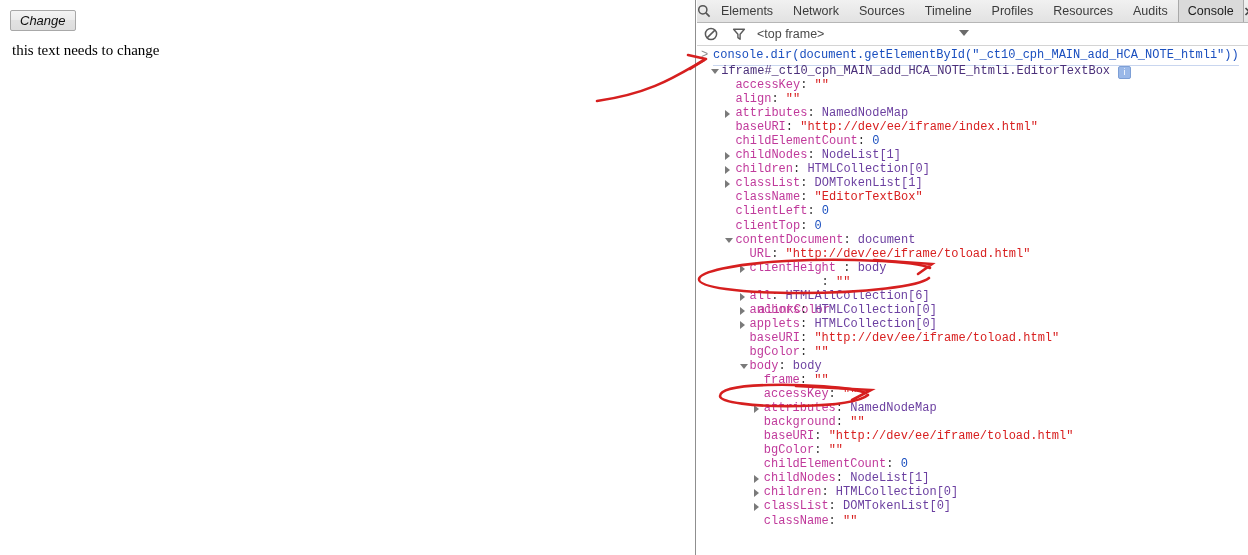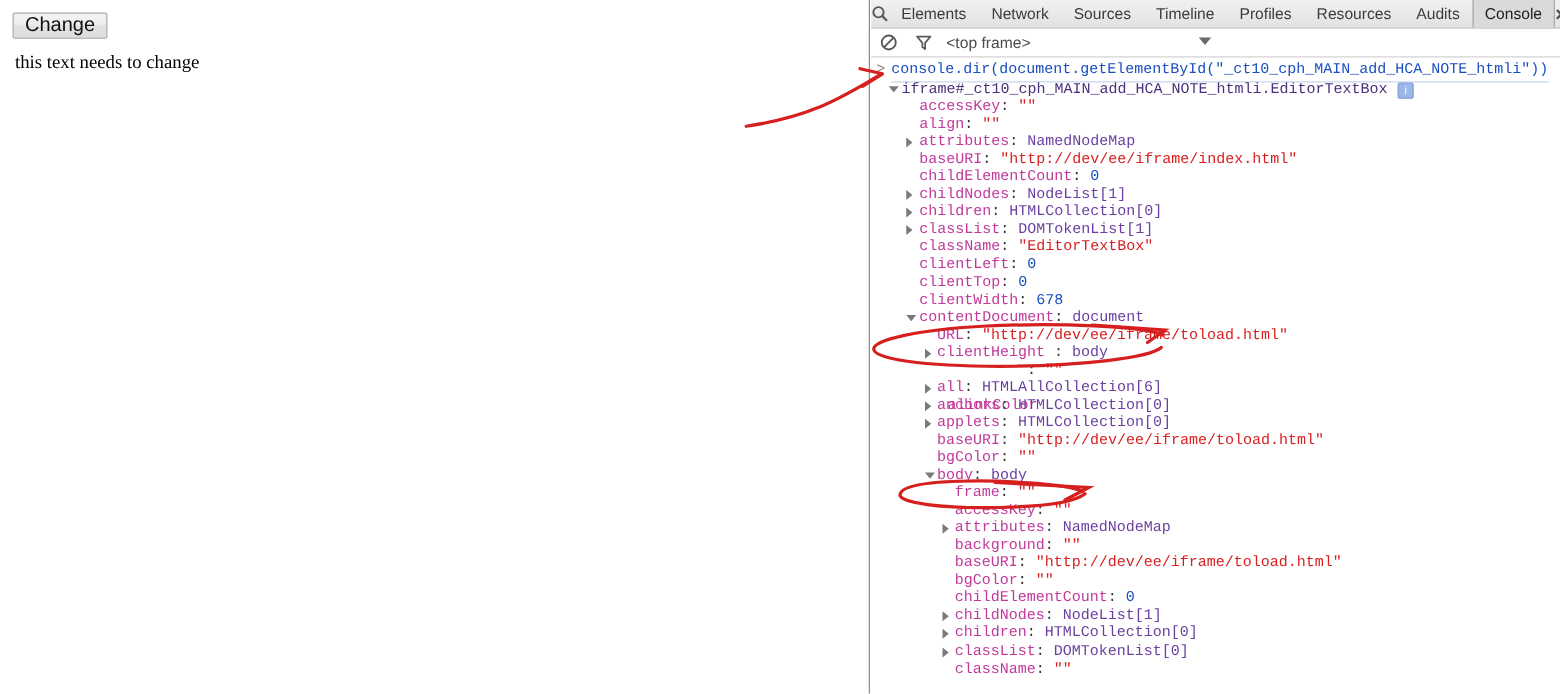--- a/index.html
+++ b/index.html
@@ -7,22 +7,22 @@
     width:1248px;height:555px;overflow:hidden;background:#ffffff;
     font-family:"Liberation Sans",sans-serif;
   }
   .screen{position:relative;width:1248px;height:555px;overflow:hidden;background:#fff;}
 
   
   .page-pane{position:absolute;left:0;top:0;width:696px;height:555px;background:#fff;
     border-right:1px solid #8f8f8f;box-sizing:border-box;}
   .change-btn{position:absolute;left:10px;top:10px;height:21px;padding:1px 9px 2px 9px;
     background:linear-gradient(to bottom,#f4f4f4 0%,#ececec 45%,#e2e2e2 50%,#dddddd 100%);
-    border:1px solid #a8a8a8;border-radius:2px;color:#101010;font-size:16px;
-    font-family:"Liberation Sans",sans-serif;line-height:18px;cursor:pointer;}
+    border:1px solid #a8a8a8;border-radius:2px;color:#101010;font-size:13px;
+    font-family:"Liberation Sans",sans-serif;line-height:18px;cursor:pointer;font-style:italic;}
   .page-text{position:absolute;left:12px;top:42px;font-family:"Liberation Serif",serif;
     font-size:15px;color:#000;white-space:nowrap;}
 
   
   .devtools{position:absolute;left:697px;top:0;width:551px;height:424px;background:#fff;}
 
   .tabbar{position:relative;height:23px;background:linear-gradient(to bottom,#f1f1f1,#e2e2e2);
     border-bottom:1px solid #b6b6b6;display:flex;align-items:stretch;box-sizing:border-box;}
   .tb-search{width:28px;display:flex;align-items:center;justify-content:center;cursor:pointer;}
   .tab{display:flex;align-items:center;padding:0 9px;font-size:12.5px;color:#3c3c3c;
@@ -180,24 +180,20 @@
         </div>
         <div class="row">
           <span class="txt k" style="left: 38.4px;">clientLeft</span>
           <span class="txt" style="left: 38.4px;"><span style="visibility: hidden;">clientLeft</span><span class="plain">: </span><span class="num">0</span></span>
         </div>
         <div class="row">
           <span class="txt k" style="left: 38.4px;">clientTop</span>
           <span class="txt" style="left: 38.4px;"><span style="visibility: hidden;">clientTop</span><span class="plain">: </span><span class="num">0</span></span>
         </div>
         <div class="row">
-          <span class="txt k" style="left: 38.4px;">clientWidth</span>
-          <span class="txt" style="left: 38.4px;"><span style="visibility: hidden;">clientWidth</span><span class="plain">: </span><span class="num">678</span></span>
-        </div>
-        <div class="row">
           <span class="tri open" style="left: 28.4px;"></span>
           <span class="txt k" style="left: 38.4px;">contentDocument</span>
           <span class="txt" style="left: 38.4px;"><span style="visibility: hidden;">contentDocument</span><span class="plain">: </span><span class="obj">document</span></span>
         </div>
         <div class="row">
           <span class="txt k" style="left: 52.6px;">URL</span>
           <span class="txt" style="left: 52.6px;"><span style="visibility: hidden;">URL</span><span class="plain">: </span><span class="str">"http://dev/ee/iframe/toload.html"</span></span>
         </div>
         <div class="row">
           <span class="tri closed" style="left: 42.6px;"></span>

